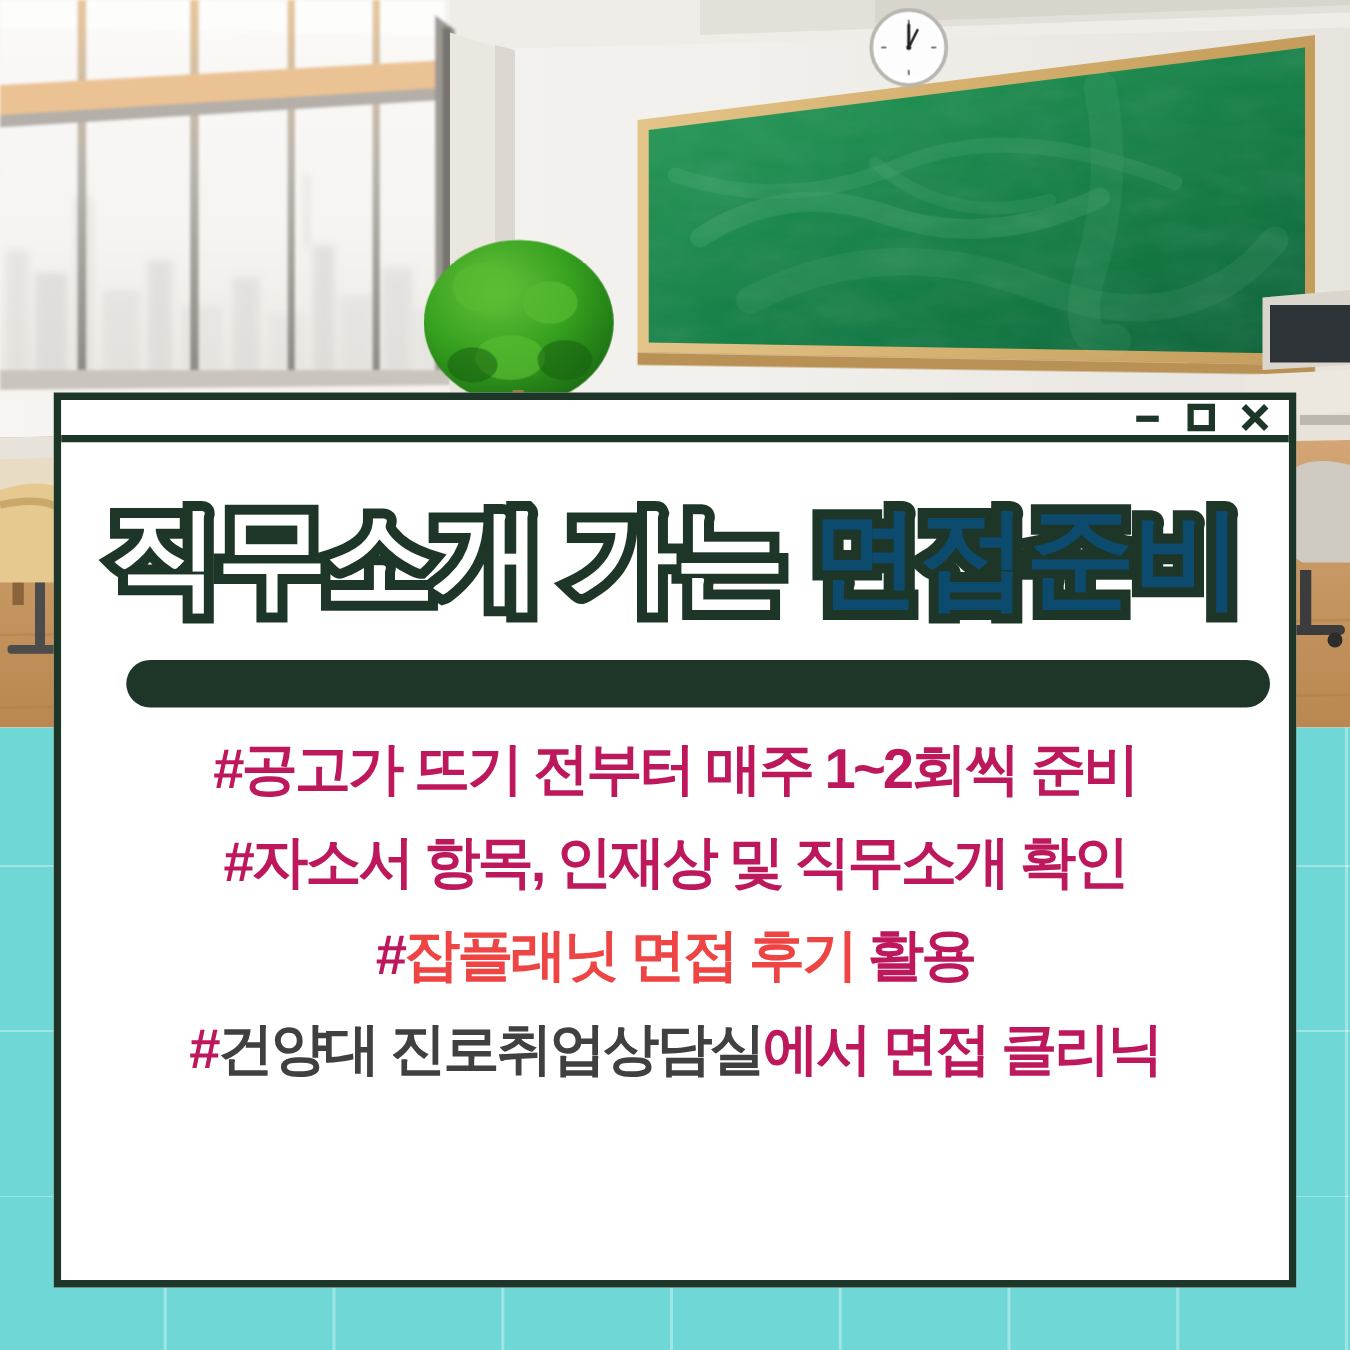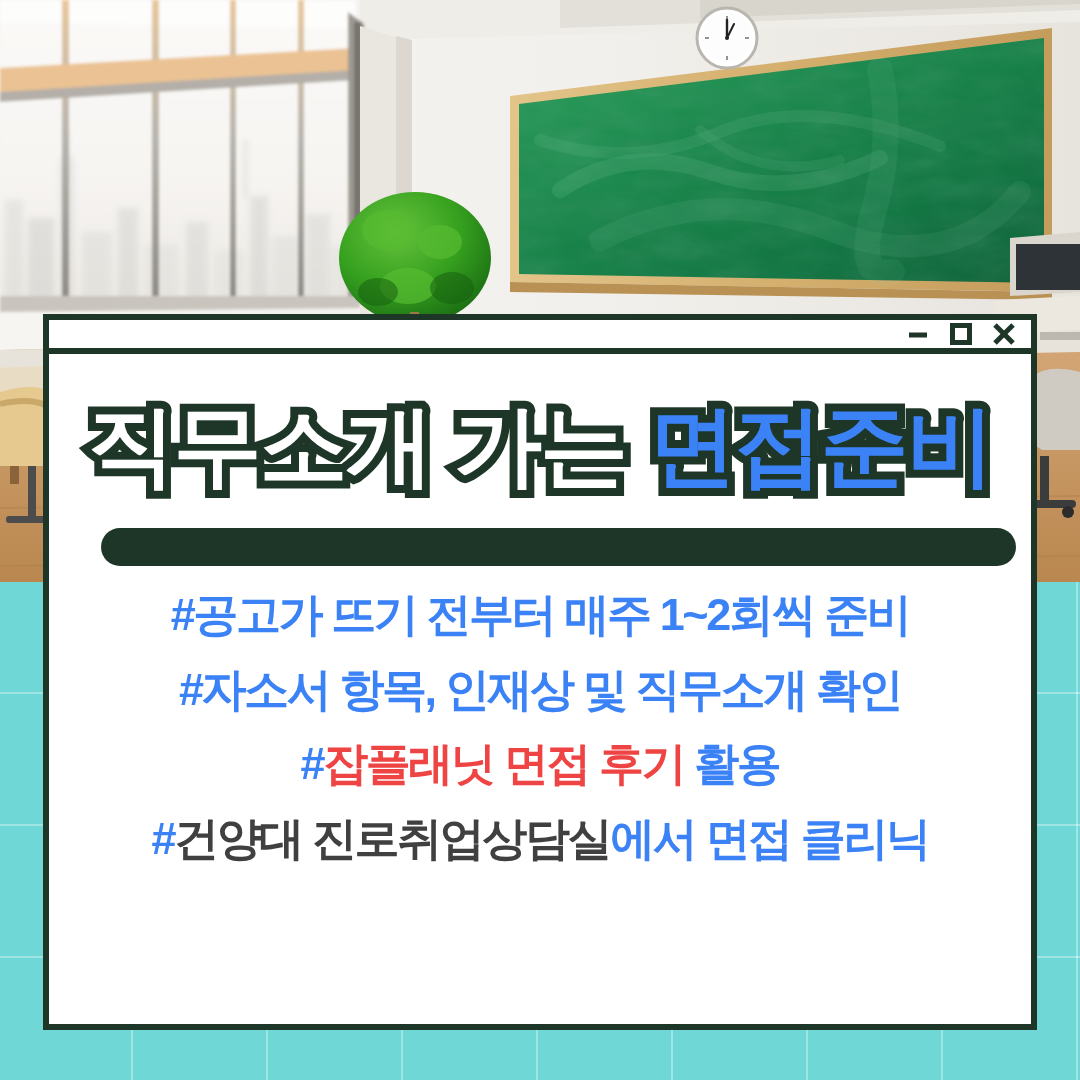--- a/index.html
+++ b/index.html
@@ -111,21 +111,21 @@
     z-index: 2;
     font-size: 88px;
     font-weight: 900;
     letter-spacing: -2px;
     line-height: 1;
     white-space: nowrap;
     -webkit-text-stroke: 16px #1E3628;
     paint-order: stroke fill;
   }
   #headline-text .w { color: #ffffff; }
-  #headline-text .c { color: #3b82f6; }
+  #headline-text .c { color: #0c4a6e; }
 
   
   #hashtag-list {
     flex: 1 1 auto;
     width: 100%;
     padding: 14px 30px 54px;
     display: flex;
     flex-direction: column;
     justify-content: flex-start;
     gap: 17px;
@@ -135,21 +135,21 @@
     text-align: center;
     font-size: 45px;
     font-weight: 800;
     letter-spacing: -2.4px;
     line-height: 1.28;
     color: #7F7F7F;
     white-space: nowrap;
   }
   .hashtag-line .hl-coral { color: #ef4444; }
   .hashtag-line .hl-green { color: #404040; margin-top: 22px; }
-  .hashtag-line .hl-gray  { color: #3b82f6; margin-top: 33px; }
+  .hashtag-line .hl-gray  { color: #be185d; margin-top: 33px; }
 </style>
 </head>
 <body>
 
 <div id="bg-tiles"></div>
 
 <div id="photo">
   <svg viewBox="0 0 1080 582" preserveAspectRatio="none">
     <defs>
       <linearGradient id="skyG" x1="0" y1="0" x2="0" y2="1">

